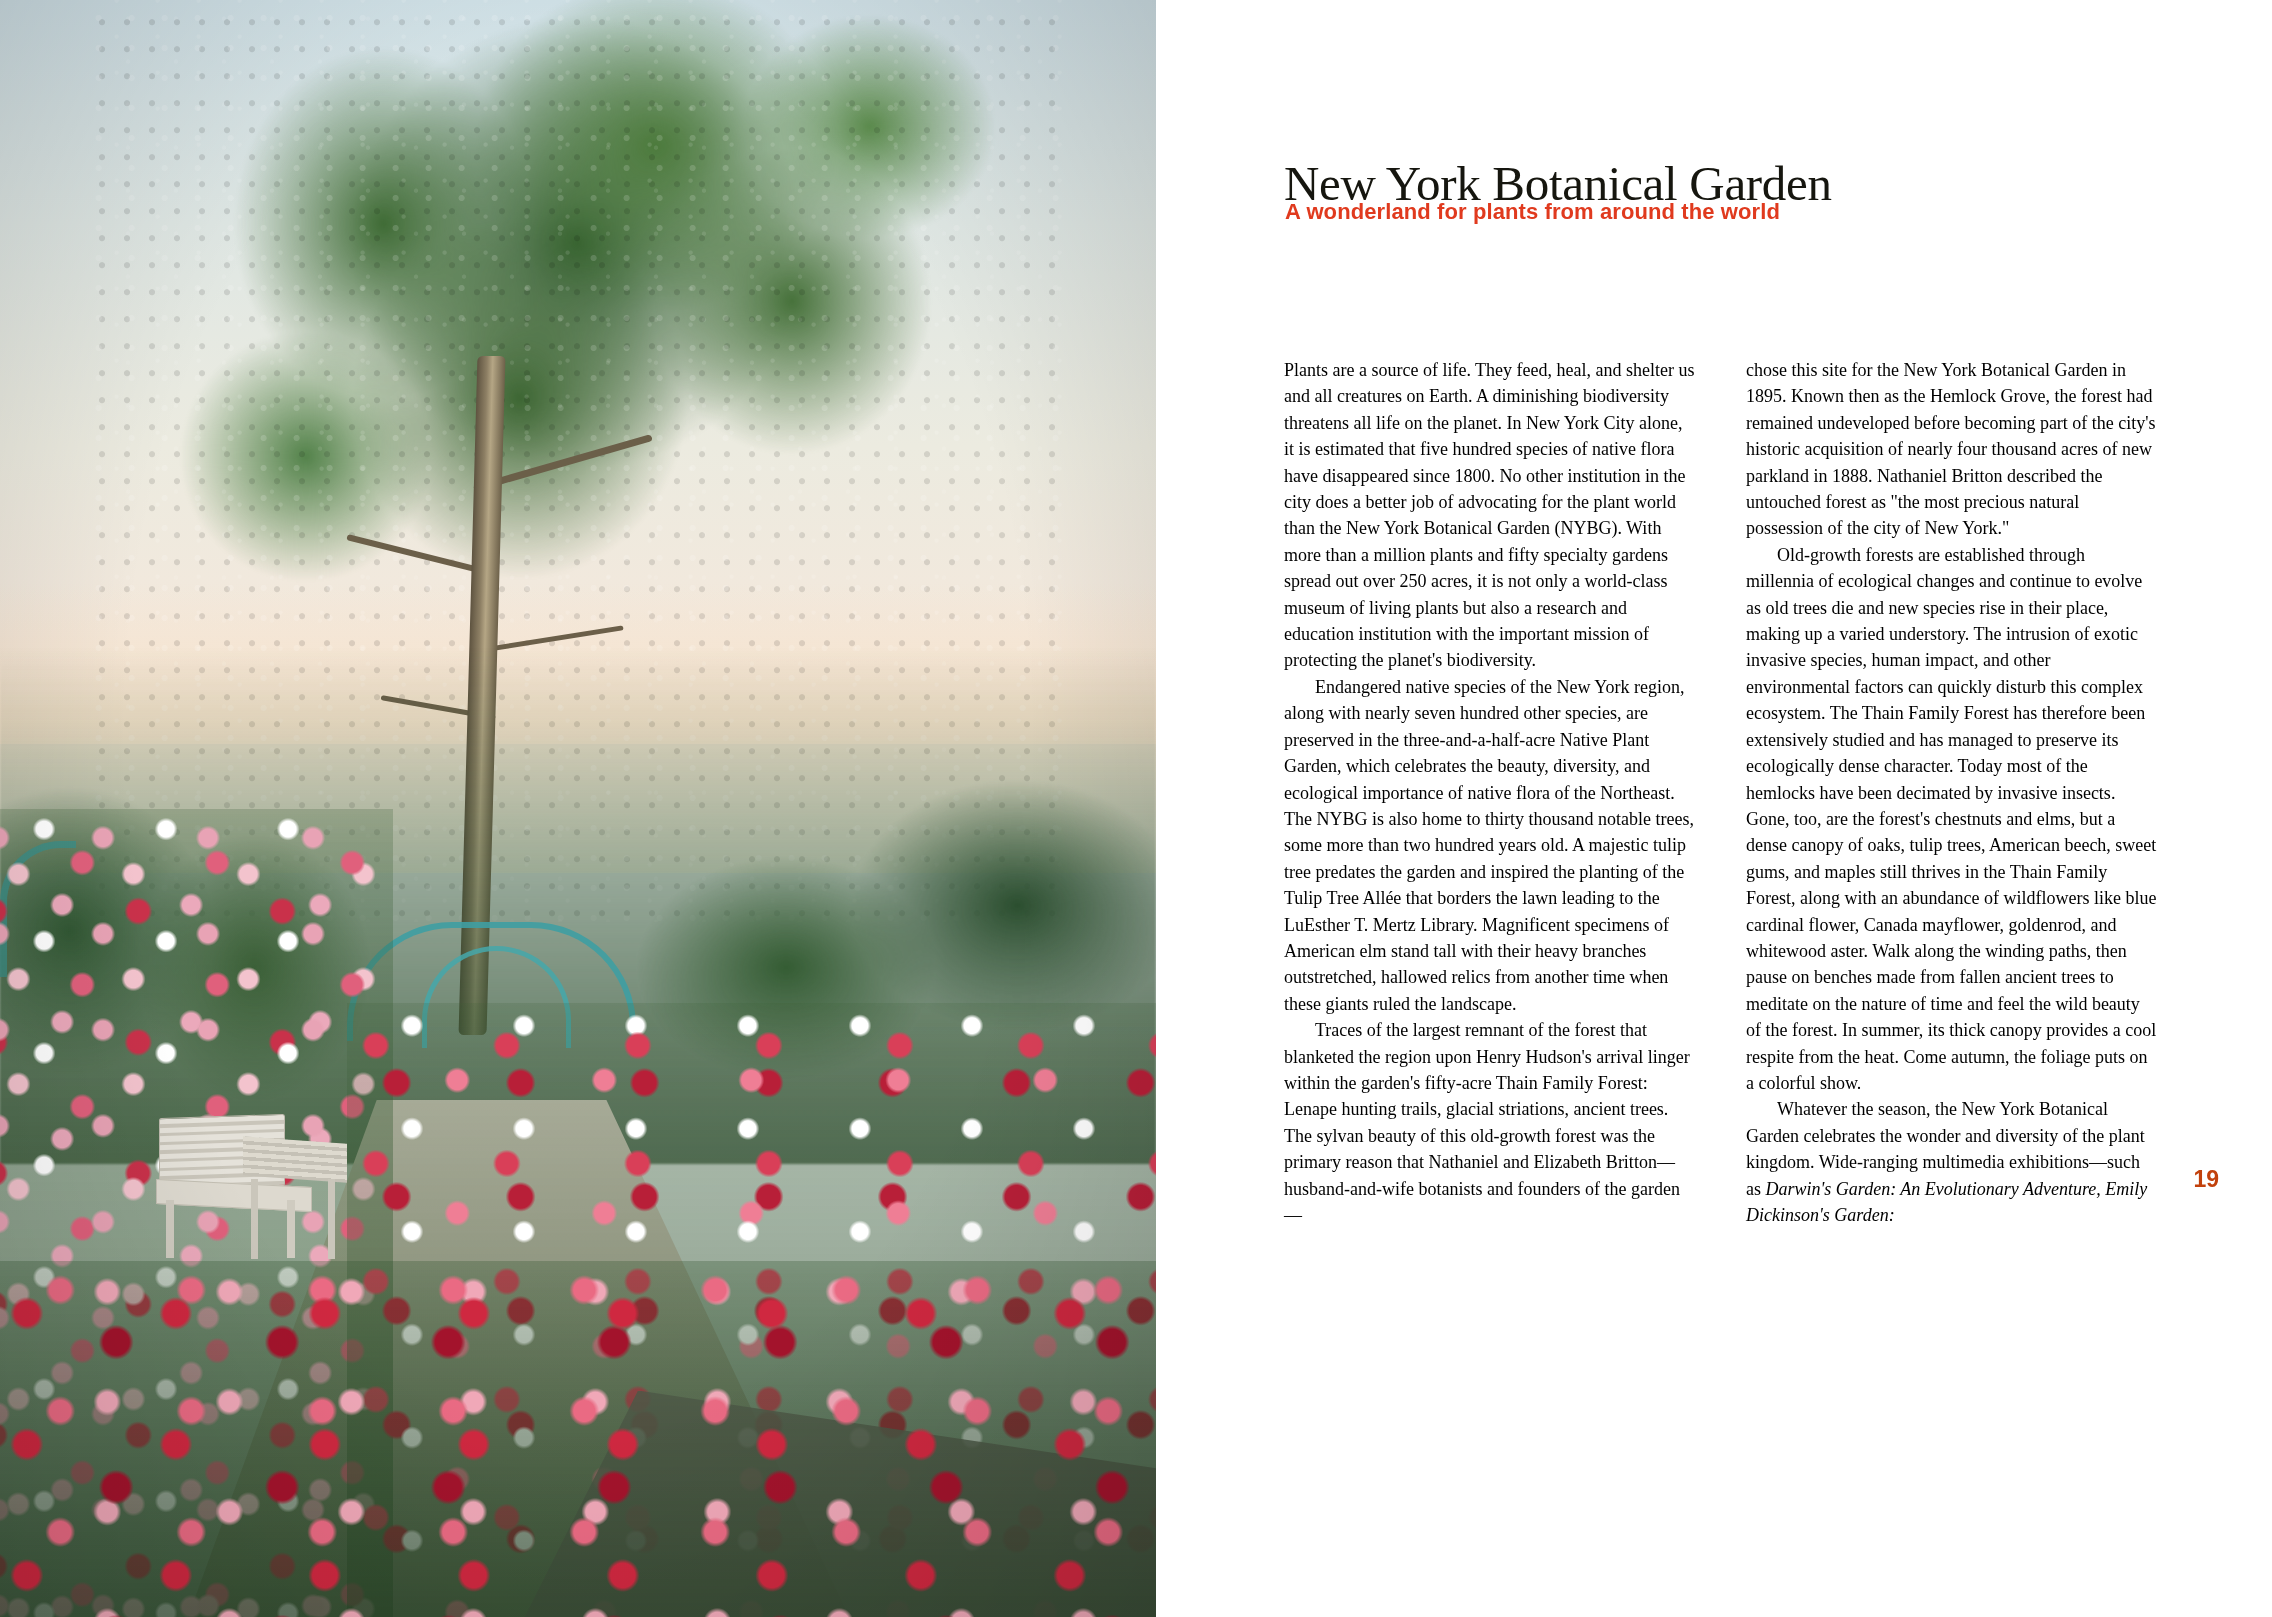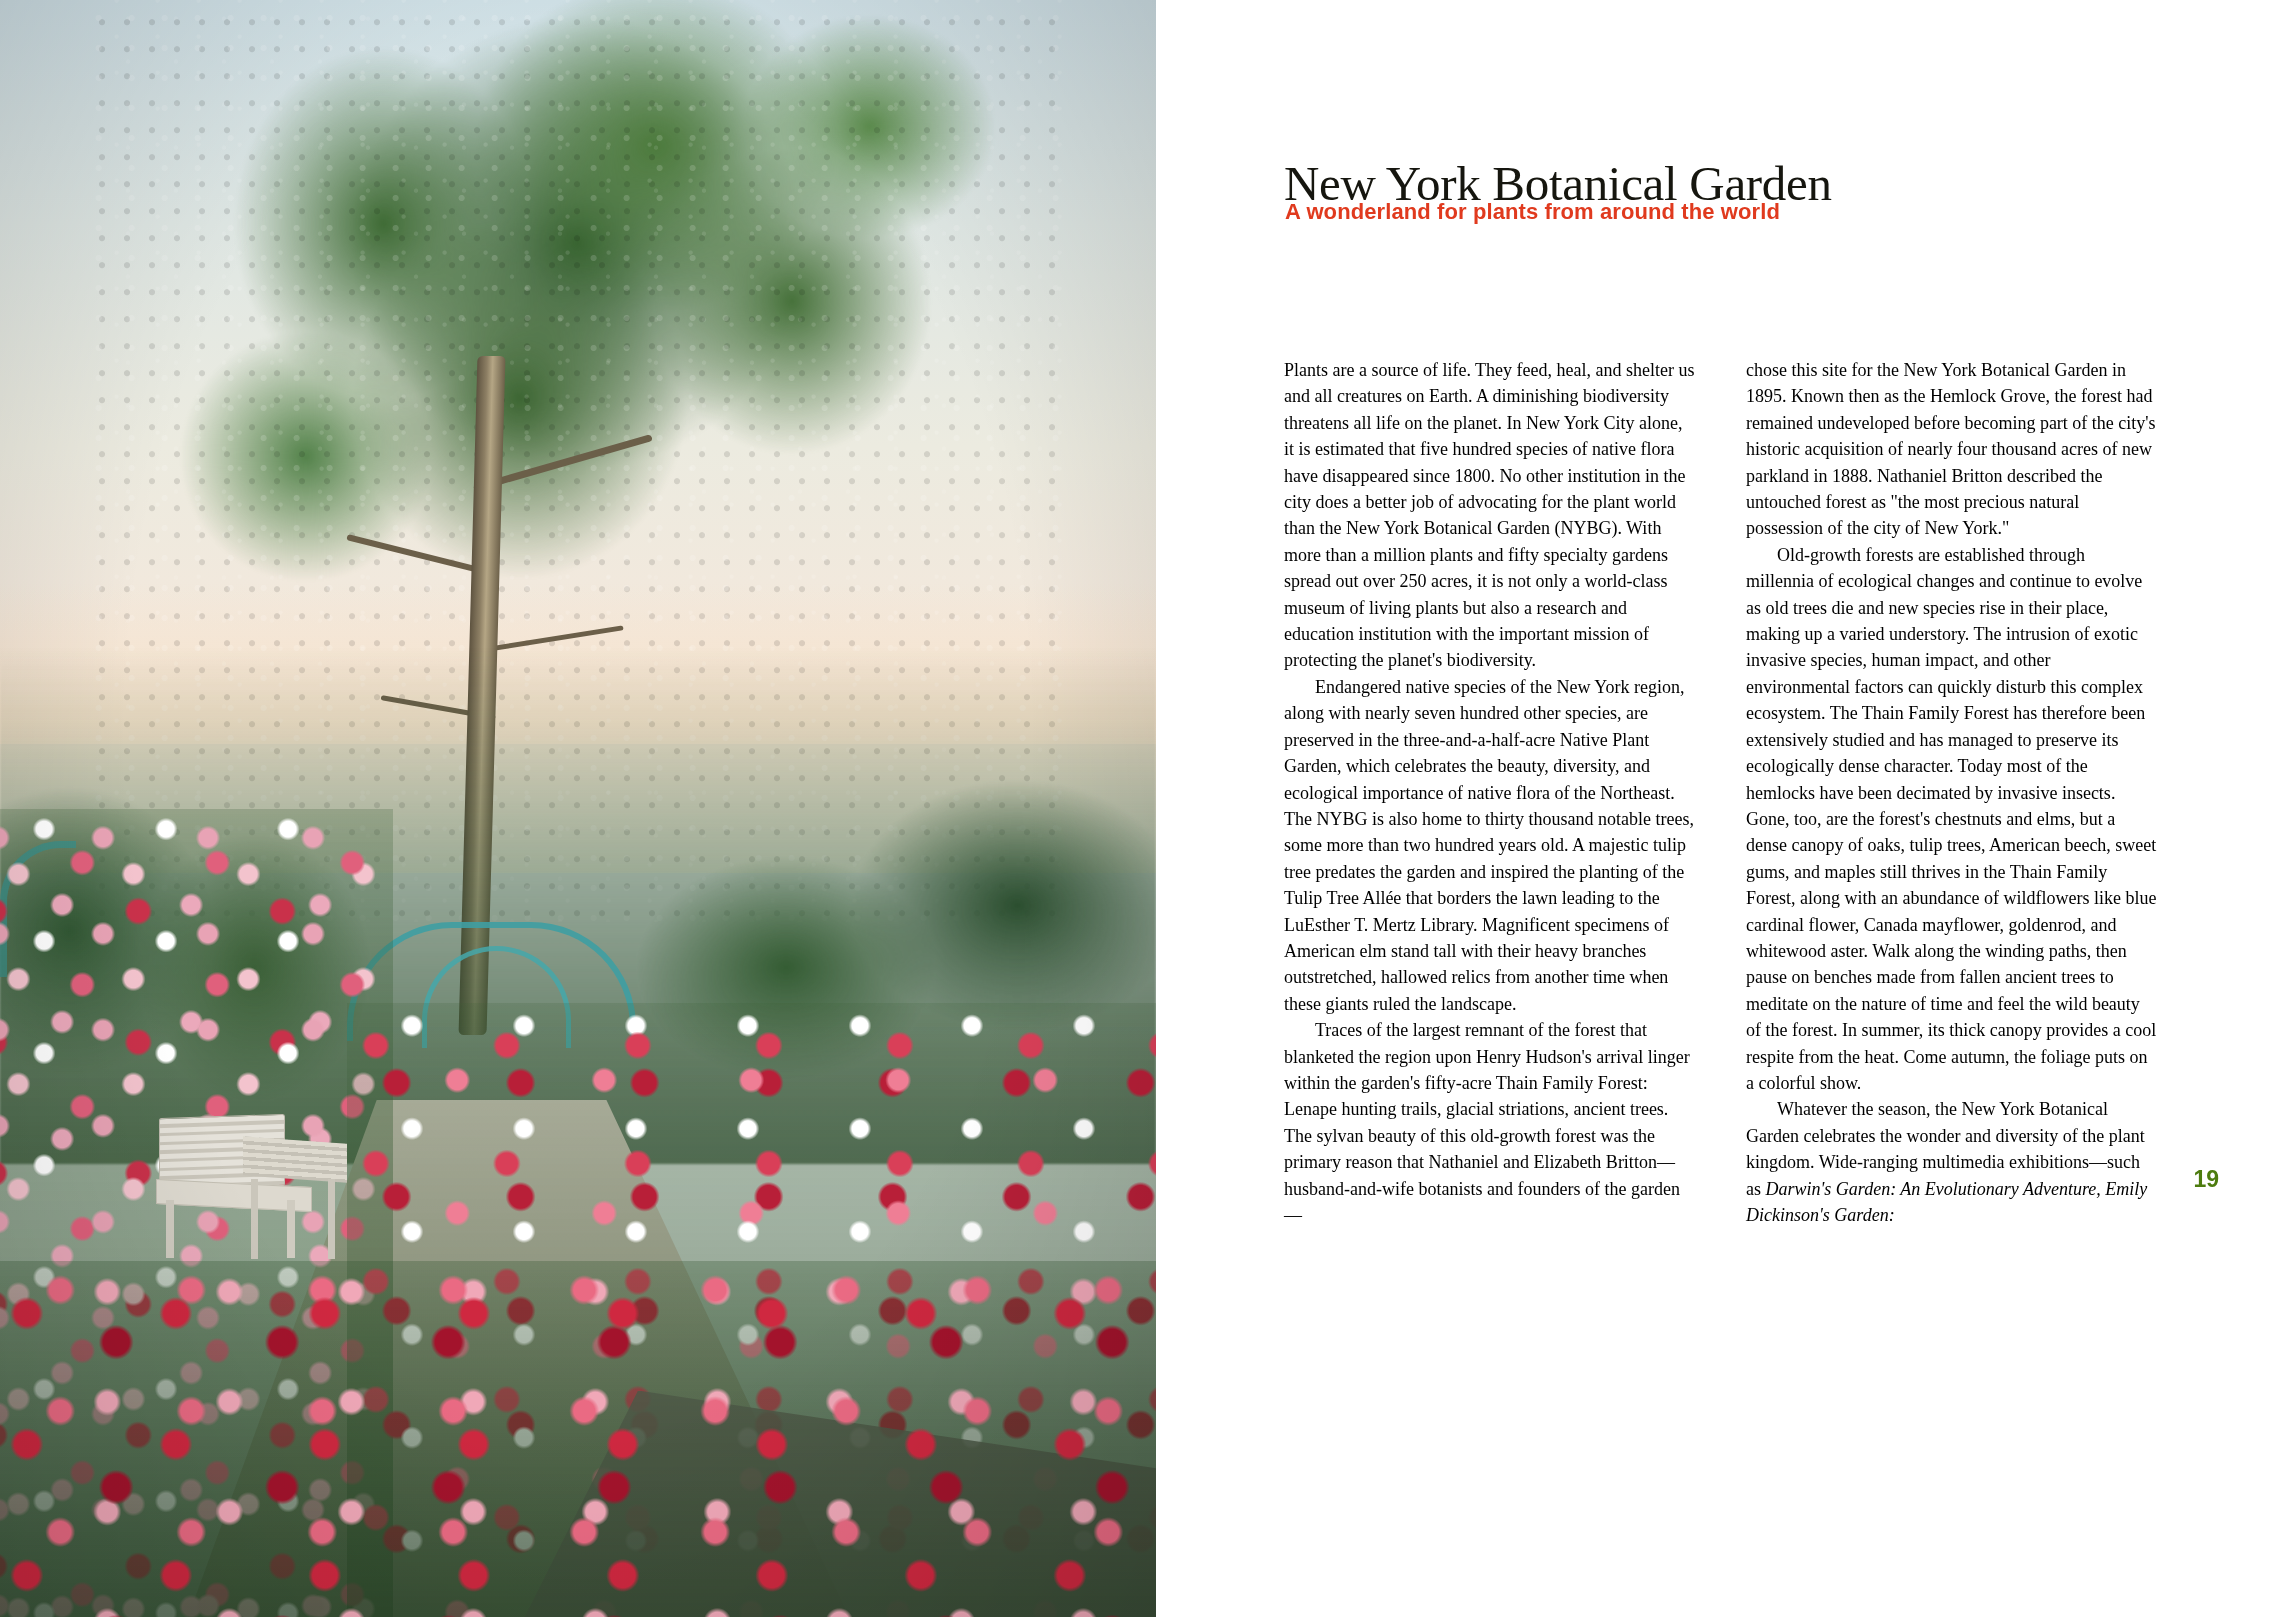--- a/index.html
+++ b/index.html
@@ -298,21 +298,21 @@
   .col p { margin: 0; }
   .col p.indent { text-indent: 31px; }
   .col em { font-style: italic; margin-top: 32px; }
   .folio {
     position: absolute;
     right: 54px;
     bottom: 37px;
     font-family: "Liberation Sans", sans-serif;
     font-size: 23px;
     font-weight: 700;
-    color: #4d7c0f;
+    color: #c2410c;
   }
 </style>
 </head>
 <body>
 
 <div class="spread">
 
   <div class="photo-page">
     <div class="photo">
       <div class="sky"></div>

